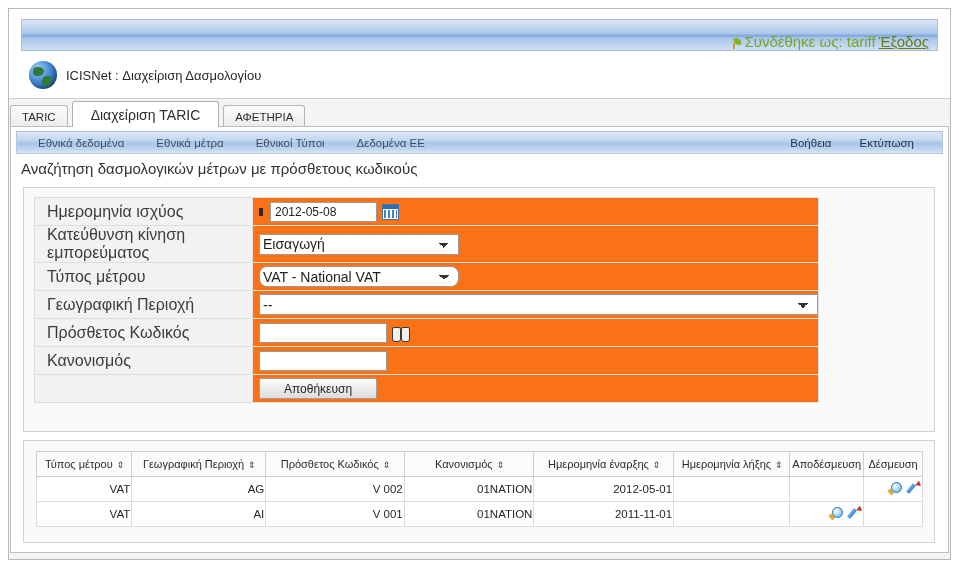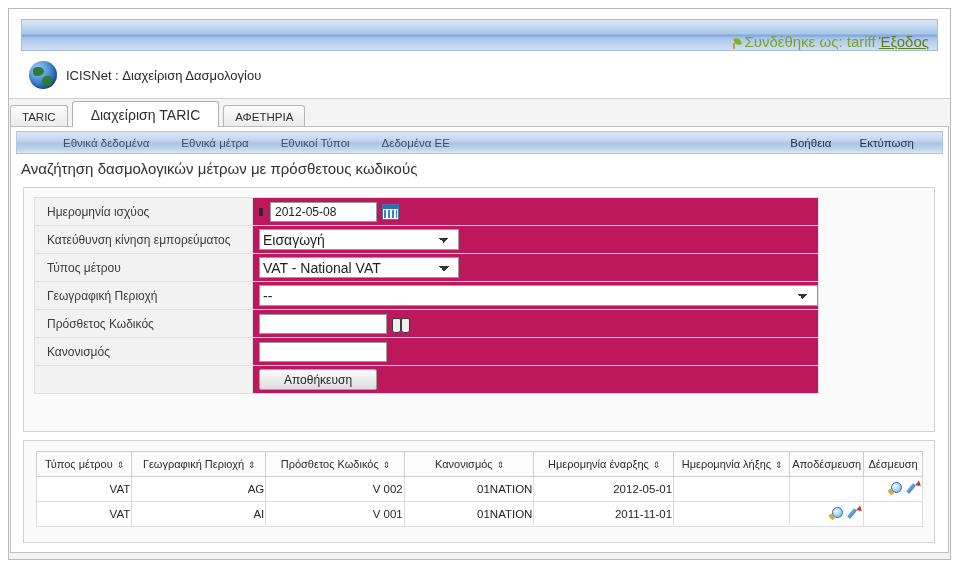--- a/index.html
+++ b/index.html
@@ -163,21 +163,21 @@
   .menu-bar {
     position: absolute;
     left: 5px; top: 4px;
     width: 927px; height: 23px;
     background: linear-gradient(to bottom,
        #dbe7f7 0%, #c5d9f1 35%, #a9c5e8 55%, #c2d7f0 85%, #dbe7f7 100%);
     border: 1px solid #b3c6de;
     display: flex;
     align-items: center;
   }
-  .menu-left { display: flex; align-items: center; padding-left: 30px; gap: 0; }
+  .menu-left { display: flex; align-items: center; padding-left: 5px; gap: 0; }
   .menu-right { margin-left: auto; display: flex; align-items: flex-start; padding-right: 14px; }
   .menu-item {
     font-size: 11.5px;
     color: #3d4e63;
     cursor: pointer;
     padding: 0 16px;
     white-space: nowrap;
   }
   .menu-item.right { color: #23344a; padding: 0 14px; }
 
@@ -205,27 +205,27 @@
   }
   .form-table td {
     border: 1px solid #dedede;
     padding: 0;
     height: 28px;
     vertical-align: middle;
   }
   .form-table td.label-cell {
     width: 218px;
     padding-left: 12px;
-    font-size: 12px;
+    font-size: 16px;
     color: #3c3c3c;
     background: #f2f2f2;
   }
   .form-table td.field-cell {
     padding-left: 6px;
-    background: #be185d;
+    background: #f97316;
   }
   .field-inner { display: flex; align-items: center; gap: 5px; }
 
   .req-mark {
     display: inline-block;
     width: 4px; height: 8px;
     background: #2b2b2b;
     margin-right: 2px;
     flex: none;
   }
@@ -298,21 +298,21 @@
     background-image:
       linear-gradient(45deg, transparent 50%, #333 50%),
       linear-gradient(135deg, #333 50%, transparent 50%);
     background-position:
       calc(100% - 14px) calc(50% + 1px),
       calc(100% - 9px) calc(50% + 1px);
     background-size: 5px 5px, 5px 5px;
     background-repeat: no-repeat;
   }
   select.dir-sel  { width: 200px; }
-  select.type-sel { width: 200px; }
+  select.type-sel { width: 200px; border-radius: 8px; }
   select.geo-sel  { width: 559px; }
 
   .btn {
     width: 118px; height: 21px;
     background: linear-gradient(to bottom, #fbfbfb 0%, #ececec 52%, #dcdcdc 100%);
     border: 1px solid #a0a0a0;
     border-radius: 2px;
     font-family: "Liberation Sans", sans-serif;
     font-size: 12px;
     color: #1f1f1f;

